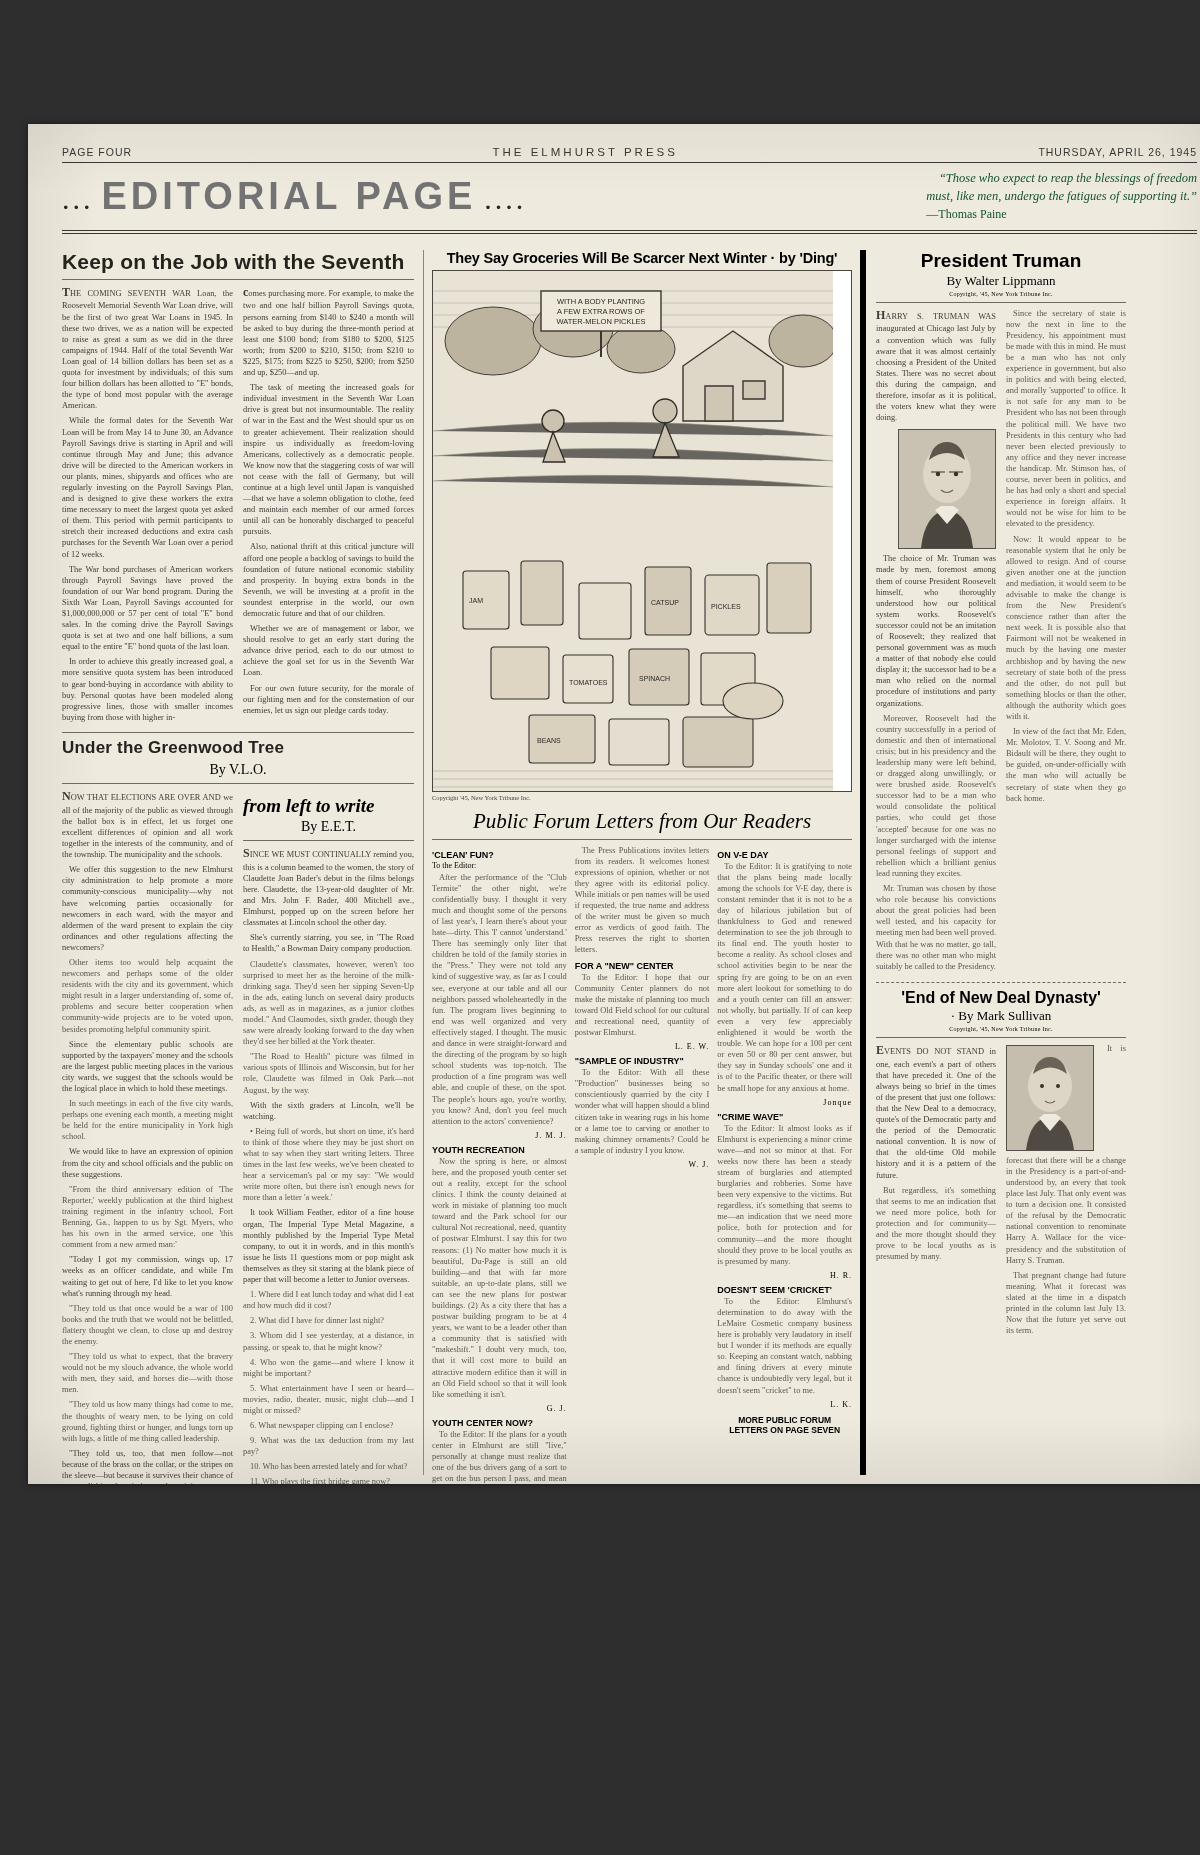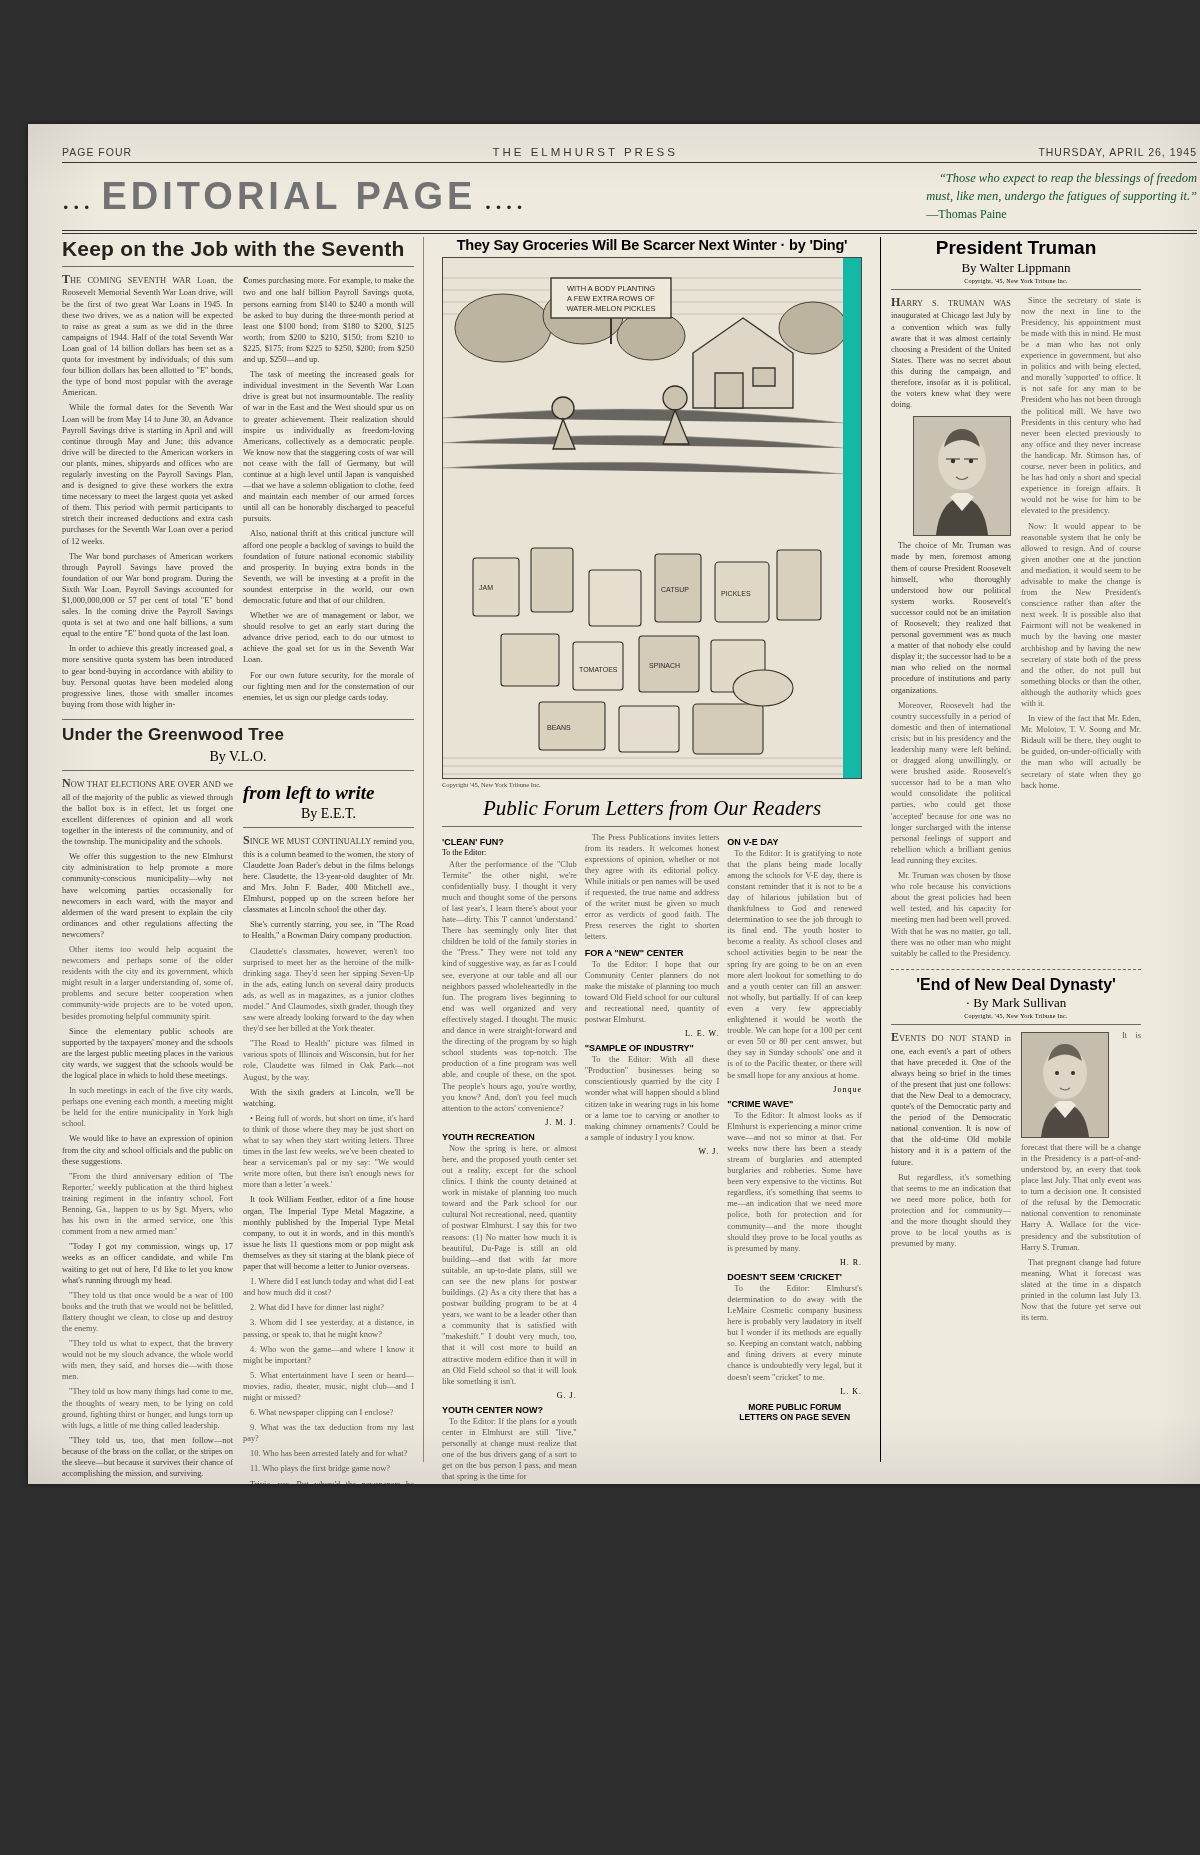--- a/index.html
+++ b/index.html
@@ -19,43 +19,43 @@
   .titlebar{display:flex;align-items:center;justify-content:space-between;margin-top:6px;}
   .ed-title{font-family:"Liberation Sans",sans-serif;font-size:38px;letter-spacing:4px;
             font-weight:700;color:#737373;white-space:nowrap;}
   .dots{font-size:30px;letter-spacing:3px;color:#2b2824;}
   .quote{font-family:"Liberation Serif",serif;font-style:italic;font-size:12.5px;
          text-align:right;line-height:1.45;color:#14532d;max-width:330px;}
   .quote .attrib{font-style:normal;display:block;text-align:left;font-size:12px;margin-top:1px;}
   .rule2{border-top:1.3px solid #3a3733;margin-top:6px;}
   .rule3{border-top:1.3px solid #3a3733;margin-top:2px;}
 
-  .cols{display:flex;margin-top:3px;height:1225px;}
+  .cols{display:flex;margin-top:16px;height:1225px;}
   .colL{width:352px;padding-right:9px;}
-  .colM{width:420px;padding:0 18px;border-left:1px solid #8c867c;border-right:1px solid #000000;}
+  .colM{width:420px;padding:0 8px;border-left:1px solid #8c867c;border-right:6px solid #000000;}
   .colR{width:250px;padding-left:10px;}
 
   h2.hd{font-family:"Liberation Sans",sans-serif;font-size:21px;font-weight:700;
         color:#26231f;margin:0 0 4px 0;letter-spacing:.2px;}
   h2.hd.small{font-size:17px;}
   .byline{font-family:"Liberation Serif",serif;font-size:14px;text-align:center;margin:0 0 4px;}
   .hr{border-top:1px solid #6f6a62;margin:5px 0;}
   .body2{display:flex;gap:10px;}
   .tcol{flex:1;}
   p.t{font-size:8.4px;line-height:1.32;text-align:justify;margin:0 0 4px;color:#322f2b;
       font-family:"Liberation Serif",serif;text-indent:7px;hyphens:auto;}
   p.t.first{text-indent:0;}
   p.t.first:first-letter{font-size:12px;font-weight:700;}
   .blur{filter:blur(.25px);opacity:.93;}
   .blur2{filter:blur(.5px);opacity:.8;}
 
   
   .cartoon-hd{font-family:"Liberation Sans",sans-serif;font-size:14.5px;font-weight:700;
               text-align:center;margin:0 0 4px;letter-spacing:-.2px;}
-  .cartoon{border:1.2px solid #4a453e;height:520px;background:#14b8a6;position:relative;overflow:hidden;}
+  .cartoon{border:1.2px solid #4a453e;height:520px;background:#ffffff;position:relative;overflow:hidden;}
   .cartoon svg{display:block;}
   .credit{font-size:6.5px;text-align:left;margin:2px 0 0;color:#4a463f;}
   .forum-hd{font-family:"Liberation Serif",serif;font-style:italic;font-size:21px;
             text-align:center;margin:8px 0 4px;}
   .forum-cols{display:flex;gap:8px;}
   .fcol{flex:1;}
   .lhd{font-family:"Liberation Sans",sans-serif;font-size:9px;font-weight:700;margin:5px 0 1px;}
   .lsig{font-size:8px;text-align:right;margin:1px 0 5px;letter-spacing:1px;}
   .toed{font-size:8px;margin:0 0 2px;}
 

